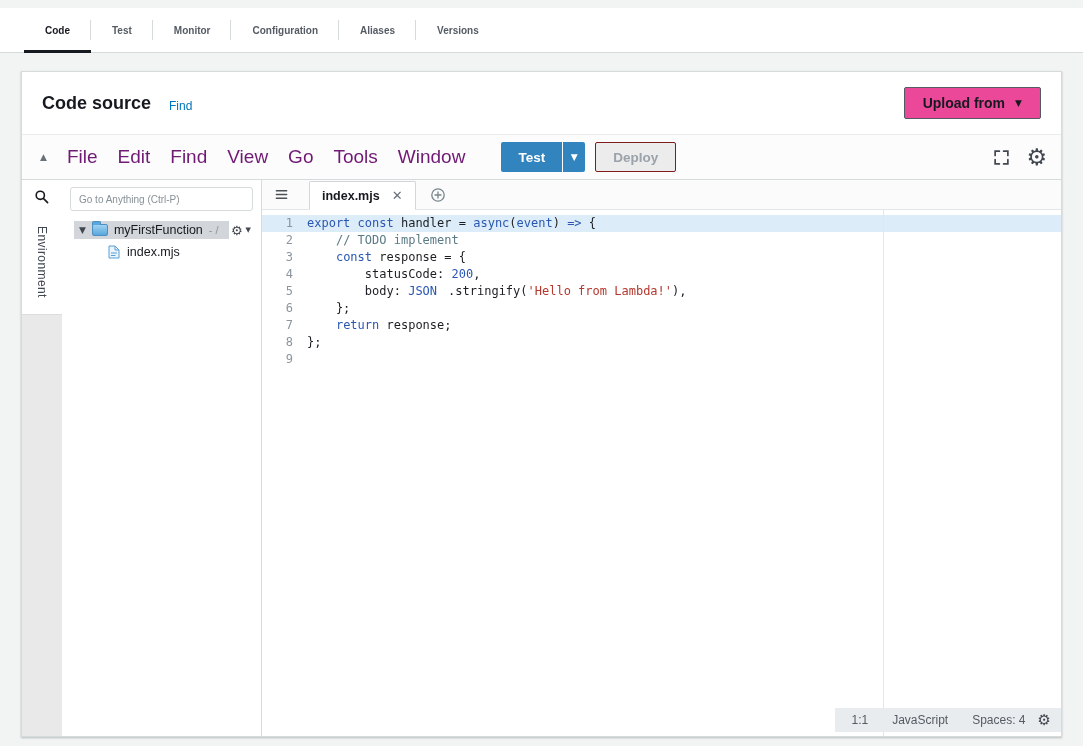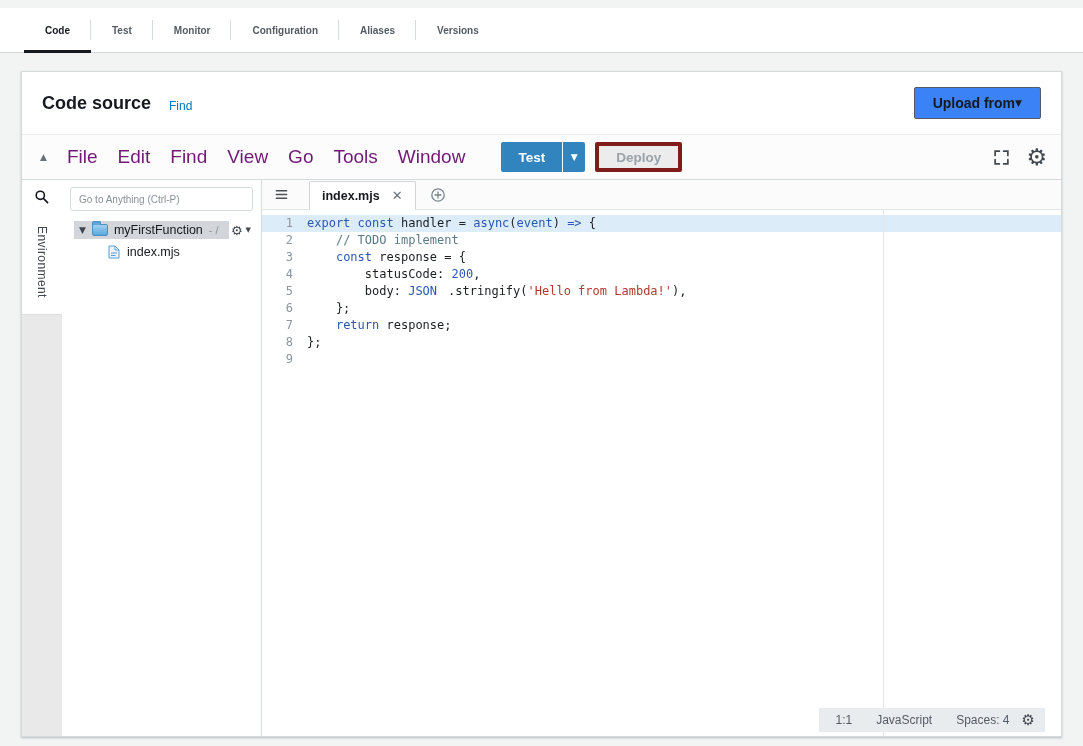--- a/index.html
+++ b/index.html
@@ -40,22 +40,22 @@
     position:absolute; left:21px; right:21px; top:71px; bottom:9px;
     background:#fff; border:1px solid #d5dbdb;
     box-shadow:0 1px 2px rgba(0,28,36,.25);
     display:flex; flex-direction:column;
   }
   .card-header { height:62px; flex:0 0 62px; display:flex; align-items:center; padding:0 20px; }
   .page-title { font-size:18px; font-weight:700; margin:0; }
   .info-link { font-size:12px; color:var(--link,#0073bb); margin-left:18px; margin-top:5px; text-decoration:none; cursor:pointer; }
   .upload-btn {
     margin-left:auto; height:32px; padding:0 18px;
-    background:#3b82f6; border:1px solid #545b64; border-radius:2px;
-    display:flex; align-items:center; gap:0;
+    background:#ec4899; border:1px solid #545b64; border-radius:2px;
+    display:flex; align-items:center; gap:10px;
     font-size:14px; font-weight:700; color:#16191f; cursor:pointer;
   }
   .caret-down { font-size:9px; line-height:1; }
 
   
   .toolbar {
     height:46px; flex:0 0 46px; background:#fcfcfc;
     border-top:1px solid #eaeded; border-bottom:1px solid #d5dbdb;
     display:flex; align-items:center; padding:0 14px;
   }
@@ -65,21 +65,21 @@
   .test-main {
     background:var(--test,#3184bd); color:#fff; font-weight:700; font-size:13.5px;
     padding:0 17px; display:flex; align-items:center; border:none; cursor:pointer;
   }
   .test-caret {
     background:var(--test,#3184bd); border:none; border-left:1px solid #fff; width:23px;
     color:#fff; display:flex; align-items:center; justify-content:center; cursor:pointer;
   }
   .deploy-btn {
     margin-left:10px; height:30px; padding:0 17px;
-    background:#ececec; border:4px solid #7f1d1d; border-radius:2px;
+    background:#ececec; border:1px solid #7f1d1d; border-radius:2px;
     color:#9aa2aa; font-weight:700; font-size:13.5px;
     display:flex; align-items:center; cursor:default;
   }
   .toolbar-right { margin-left:auto; display:flex; align-items:center; gap:16px; }
   .icon-btn { background:none; border:none; padding:0; display:flex; align-items:center; cursor:pointer; }
   .gear-lg { font-size:23px; color:#414750; line-height:1; }
 
   
   .workspace { flex:1; display:flex; min-height:0; }
 
@@ -136,21 +136,21 @@
   .code-wrap {
     flex:1; position:relative; overflow:hidden; padding-top:5px;
     font-family:"DejaVu Sans Mono", monospace; font-size:12px; line-height:17px;
   }
   .print-margin { position:absolute; top:0; bottom:0; left:621px; width:1px; background:#e6e6e6; }
   .code-row { display:flex; white-space:pre; }
   .code-row.active { background:#dcecf8; }
   .gutter-cell { flex:0 0 45px; width:45px; text-align:right; padding-right:14px; color:#8c959e; user-select:none; }
 
   .status-bar {
-    position:absolute; right:16px; bottom:4px; height:24px;
+    position:absolute; right:0; bottom:4px; height:24px;
     background:rgba(232,235,237,.95);
     display:flex; align-items:center; font-size:12px; color:#545b64;
     padding:0 10px 0 4px; font-family:"Liberation Sans",sans-serif;
   }
   .status-item { padding:0 12px; cursor:pointer; white-space:nowrap; }
   .status-gear { font-size:15px; color:#414750; cursor:pointer; line-height:1; }
 </style>
 </head>
 <body>
 

